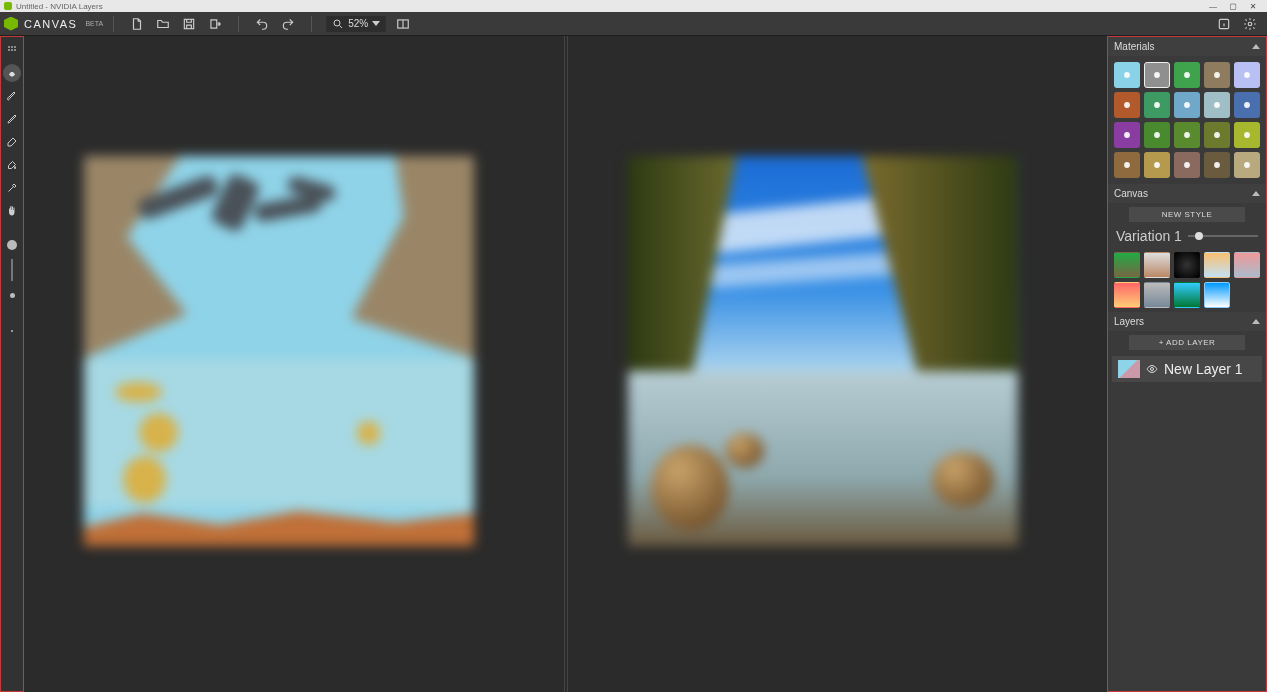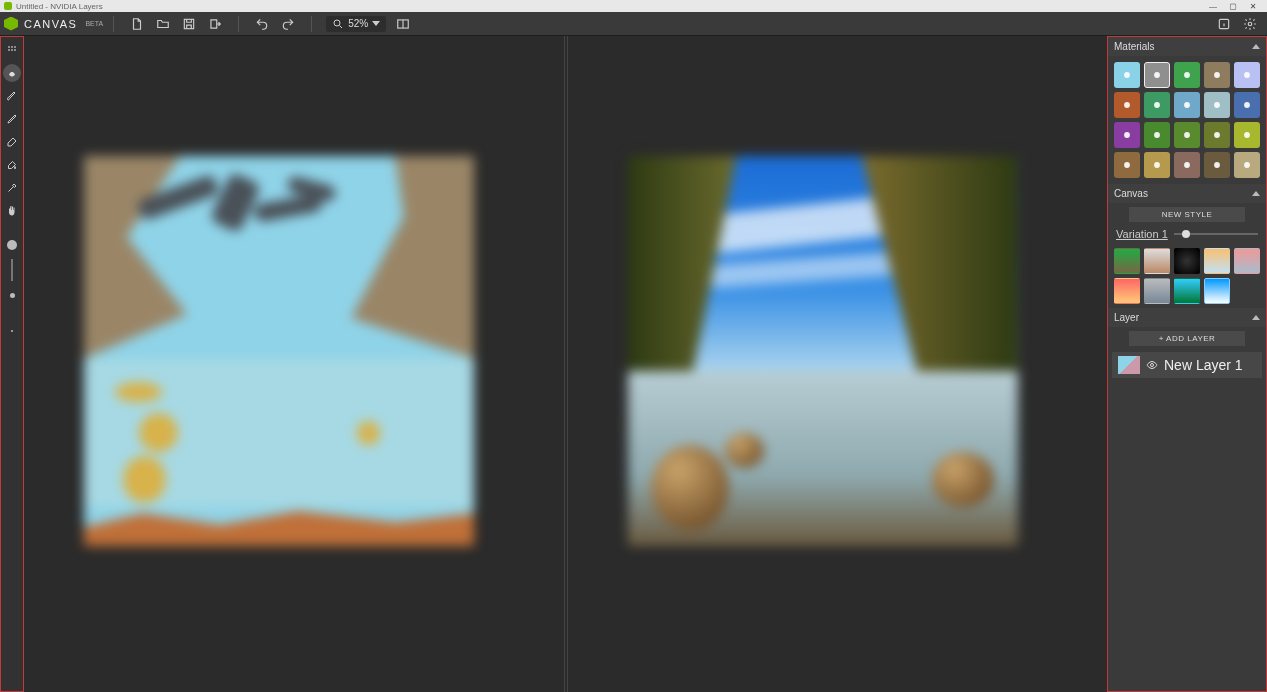--- a/index.html
+++ b/index.html
@@ -57,21 +57,21 @@
 .render .rk   {position:absolute; background:radial-gradient(circle at 35% 30%, #caa46a, #5e3d1c); border-radius:50%;}
 
 .rightpanel { width: 160px; background: #3a3a3a; border: 1px solid #c23b3b; display: flex; flex-direction: column; font-size: 10px; }
 .panel-head { display:flex; align-items:center; justify-content:space-between; padding:4px 6px; background:#3f3f3f; color:#ddd; font-size:10px; font-weight:500;}
 .chev { width:0;height:0;border-left:4px solid transparent;border-right:4px solid transparent;border-bottom:5px solid #bbb;}
 .mat-grid { display:grid; grid-template-columns: repeat(5, 1fr); gap:4px; padding:6px; }
 .mat { width:26px; height:26px; border-radius:3px; display:flex; align-items:center; justify-content:center; border:1px solid transparent;}
 .mat.sel { border-color:#eee; }
 .mat svg { width:14px; height:14px; fill:#fff; opacity:.9;}
 .btn-bar { margin:4px 21px; background:#4a4a4a; text-align:center; padding:3px 0; font-size:8px; letter-spacing:0.5px; color:#ddd;}
-.var-row { display:flex; align-items:center; gap:6px; padding:2px 8px 4px; font-size:11px; color:#ccc;text-decoration:underline;}
+.var-row { display:flex; align-items:center; gap:6px; padding:2px 8px 4px; font-size:14px; color:#ccc;}
 .var-row .track{flex:1;height:2px;background:#666;position:relative;}
 .var-row .thumb{position:absolute;left:10%;top:-3px;width:8px;height:8px;border-radius:50%;background:#ddd;}
 .style-grid{display:grid;grid-template-columns:repeat(5,1fr);gap:4px;padding:4px 6px;}
 .style-th{width:26px;height:26px;border-radius:2px;border:1px solid transparent;}
 .style-th.sel{border-color:#8cf;}
 .layer-row{display:flex;align-items:center;gap:6px;padding:4px 6px;background:#474747;margin:2px 4px;}
 .layer-th{width:22px;height:18px;background:linear-gradient(135deg,#8fd3e8 50%,#c9a 50%);}
 .eye{width:12px;height:12px;}
 .layer-name{font-size:14px;color:#eee;}
 </style>
@@ -386,21 +386,21 @@
         <div class="style-th" style="background: radial-gradient(rgb(51, 51, 51), rgb(0, 0, 0));"></div>
         <div class="style-th" style="background: linear-gradient(rgb(248, 192, 112), rgb(195, 224, 245));"></div>
         <div class="style-th" style="background: linear-gradient(rgb(238, 153, 153), rgb(170, 187, 204));"></div>
         <div class="style-th" style="background: linear-gradient(rgb(255, 102, 102), rgb(255, 204, 119));"></div>
         <div class="style-th" style="background: linear-gradient(rgb(187, 187, 187), rgb(119, 136, 153));"></div>
         <div class="style-th" style="background: linear-gradient(rgb(51, 204, 255), rgb(0, 119, 51));"></div>
         <div class="style-th sel" style="background: linear-gradient(rgb(0, 153, 255), rgb(255, 255, 255));"></div>
       </div>
 
     <div class="panel-head">
-      <span>Layer</span>
+      <span>Layers</span>
       <div class="chev"></div>
     </div>
     <div class="btn-bar">+ ADD LAYER</div>
     <div class="layer-row">
       <div class="layer-th"></div>
       <svg class="eye" viewBox="0 0 24 24" fill="none" stroke="#ddd" stroke-width="2">
           <path d="M2 12s4-7 10-7 10 7 10 7-4 7-10 7S2 12 2 12z"></path>
           <circle cx="12" cy="12" r="3"></circle>
         </svg>
       <span class="layer-name">New Layer 1</span>

